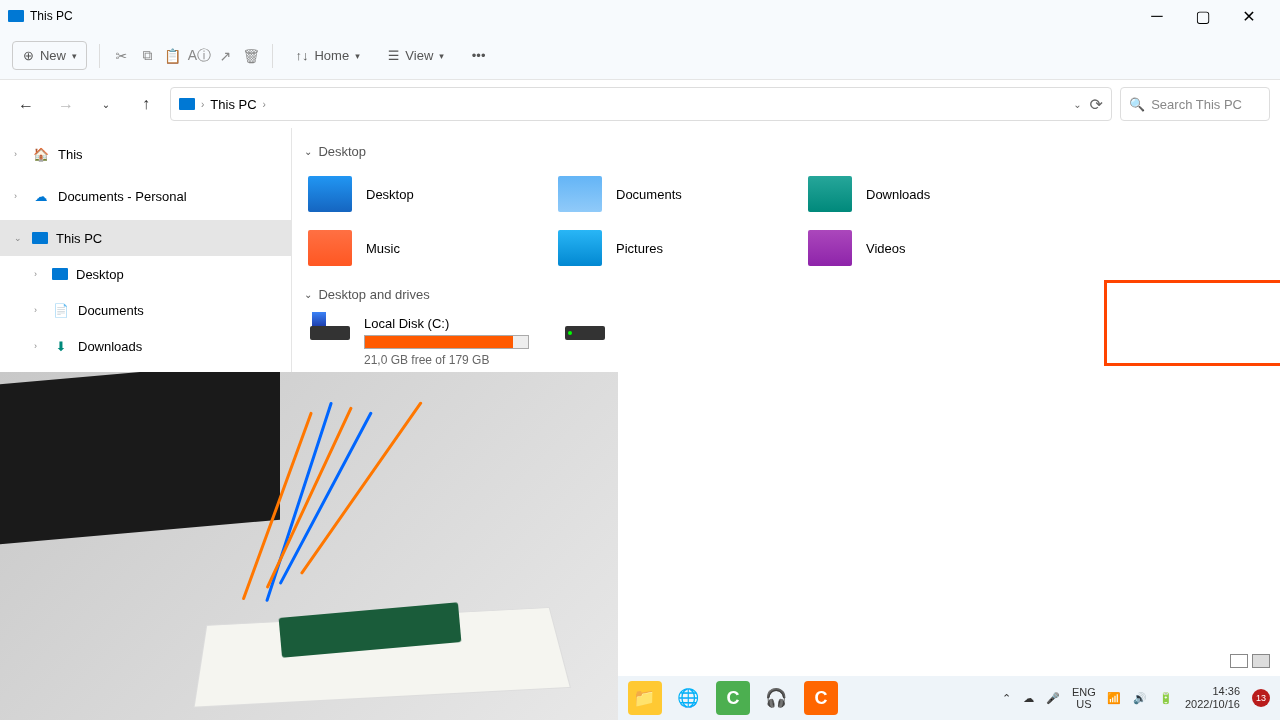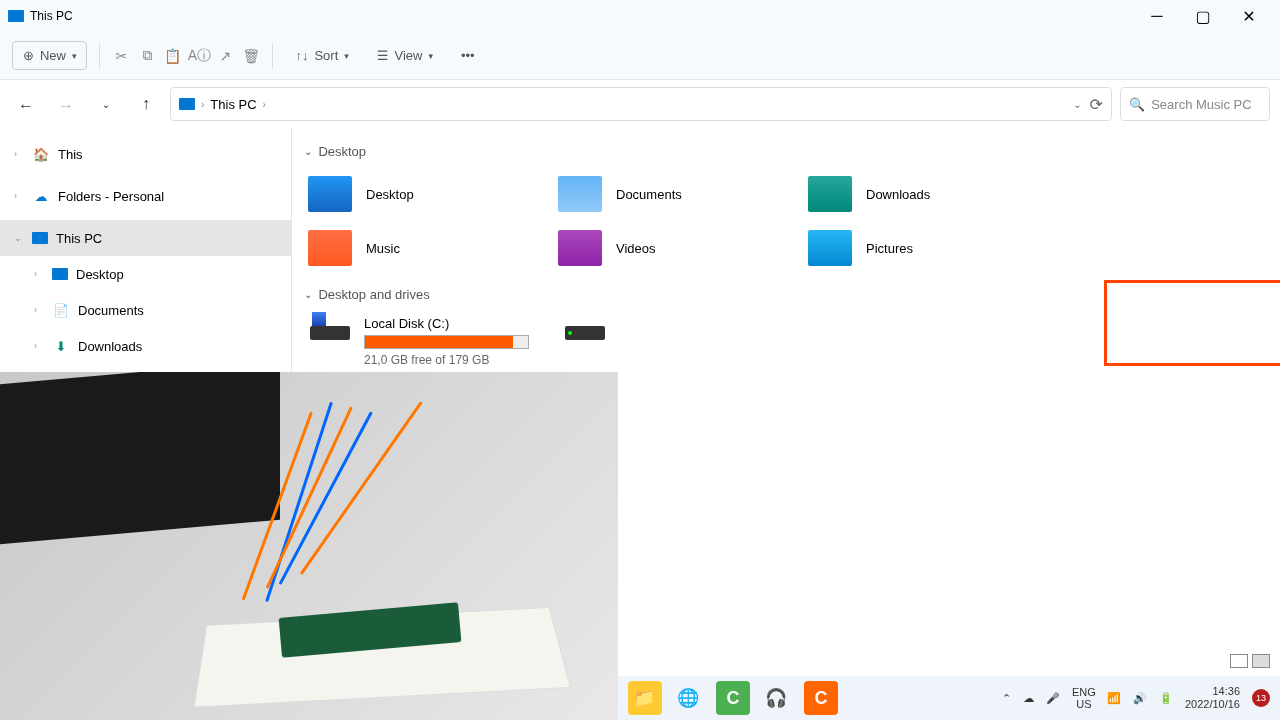--- a/index.html
+++ b/index.html
@@ -85,21 +85,21 @@
   <div class="tool-sep"></div>
   <div class="tool-icon">✂</div>
   <div class="tool-icon">⧉</div>
   <div class="tool-icon">📋</div>
   <div class="tool-icon">Aⓘ</div>
   <div class="tool-icon">↗</div>
   <div class="tool-icon">🗑</div>
   <div class="tool-sep"></div>
   <div class="tool-btn">
     <span>↑↓</span>
-    <span>Sort</span>
+    <span>Home</span>
     <span style="font-size:9px">▾</span>
   </div>
   <div class="tool-btn">
     <span>☰</span>
     <span>View</span>
     <span style="font-size:9px">▾</span>
   </div>
   <div class="tool-btn">•••</div>
 </div>
 
@@ -113,36 +113,36 @@
     <span class="addr-chevron">›</span>
     <span class="addr-text">This PC</span>
     <span class="addr-chevron">›</span>
     <div class="addr-right">
       <span style="font-size:10px">⌄</span>
       <span>⟳</span>
     </div>
   </div>
   <div class="searchbar">
     <span>🔍</span>
-    <span>Search Music PC</span>
+    <span>Search This PC</span>
   </div>
 </div>
 
 <div class="content">
   <div class="sidebar">
     <div class="side-item">
       <span class="side-chev">›</span>
       <span class="side-icon">🏠</span>
       <span>This</span>
     </div>
     <div style="height:6px"></div>
     <div class="side-item">
       <span class="side-chev">›</span>
       <span class="side-icon" style="color:#0078d4">☁</span>
-      <span>Folders - Personal</span>
+      <span>Documents - Personal</span>
     </div>
     <div style="height:6px"></div>
     <div class="side-item selected">
       <span class="side-chev">⌄</span>
       <span class="side-icon" style="background:#0078d4;width:16px;height:12px;border-radius:1px"></span>
       <span>This PC</span>
     </div>
     <div class="side-item indent">
       <span class="side-chev">›</span>
       <span class="side-icon" style="background:#0078d4;width:16px;height:12px;border-radius:1px"></span>
@@ -181,26 +181,26 @@
       </div>
       <div class="folder-item">
         <div class="folder-icon ic-down"></div>
         <div class="folder-name">Downloads</div>
       </div>
       <div class="folder-item">
         <div class="folder-icon ic-music"></div>
         <div class="folder-name">Music</div>
       </div>
       <div class="folder-item">
+        <div class="folder-icon ic-pics"></div>
+        <div class="folder-name">Pictures</div>
+      </div>
+      <div class="folder-item">
         <div class="folder-icon ic-vids"></div>
         <div class="folder-name">Videos</div>
-      </div>
-      <div class="folder-item">
-        <div class="folder-icon ic-pics"></div>
-        <div class="folder-name">Pictures</div>
       </div>
     </div>
 
     <div class="section-hdr">
       <span style="font-size:10px">⌄</span>
       <span>Desktop and drives</span>
     </div>
     <div class="drives">
       <div class="drive-item">
         <div class="drive-icon">

